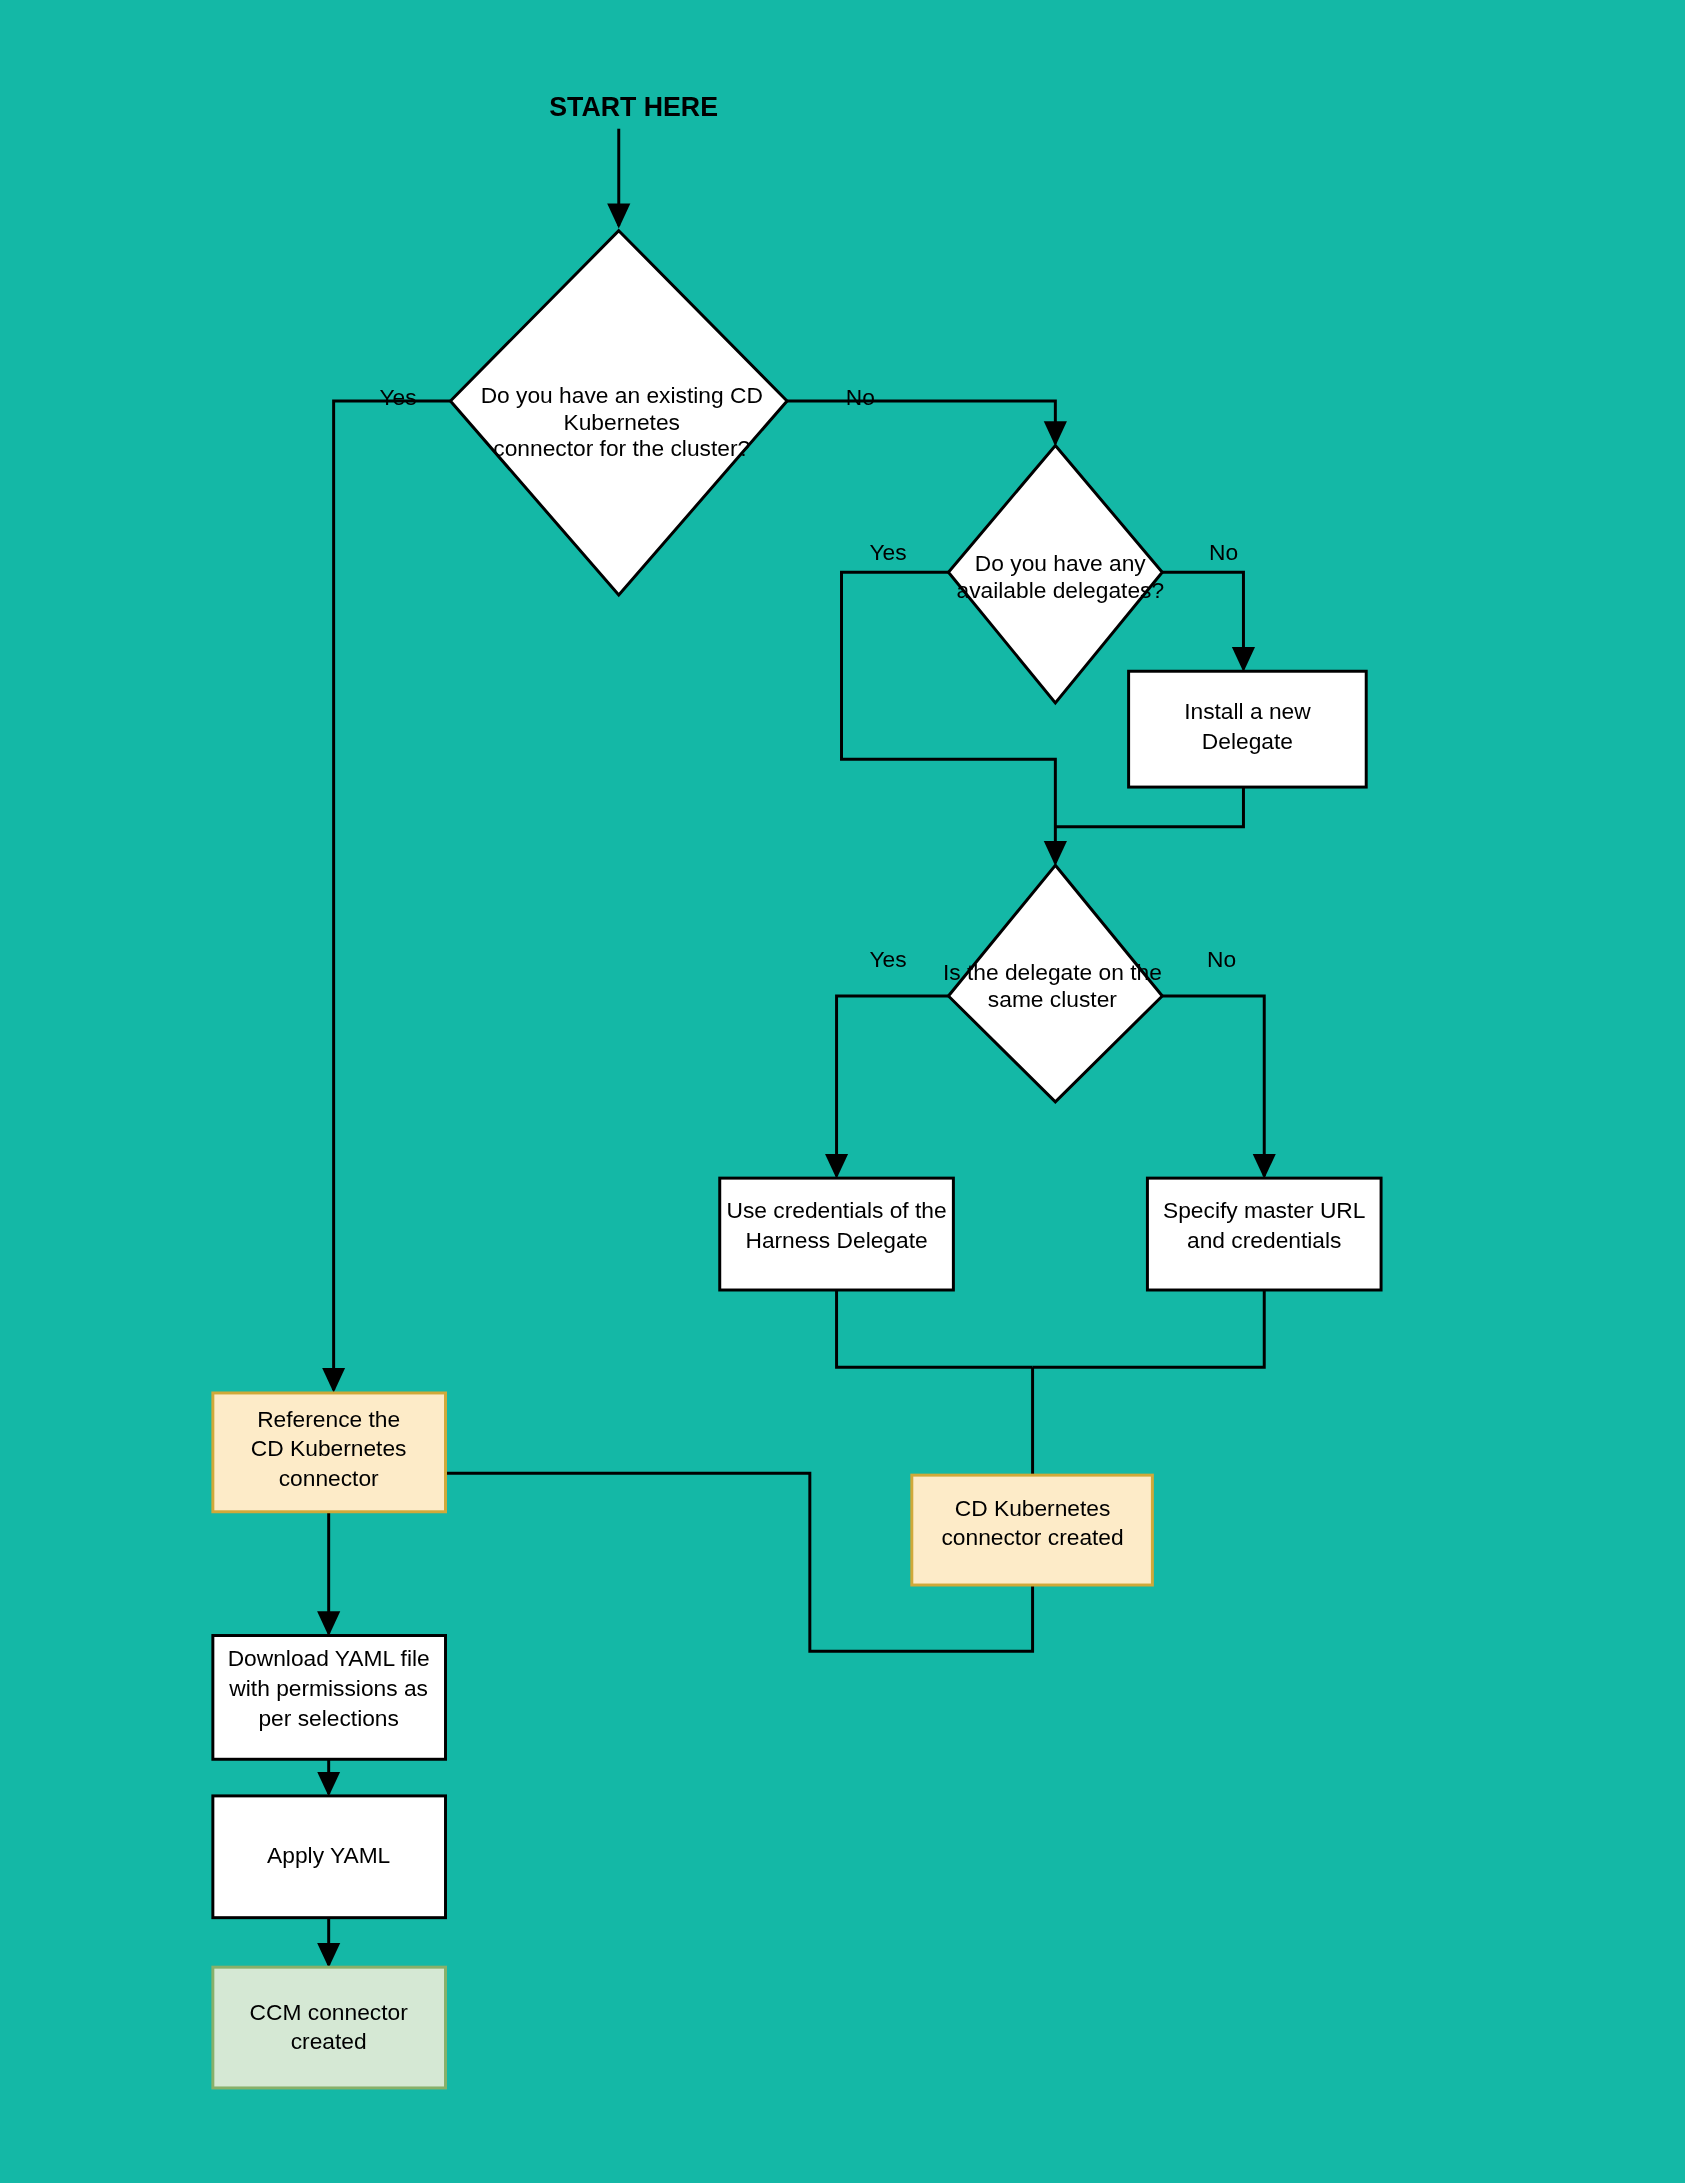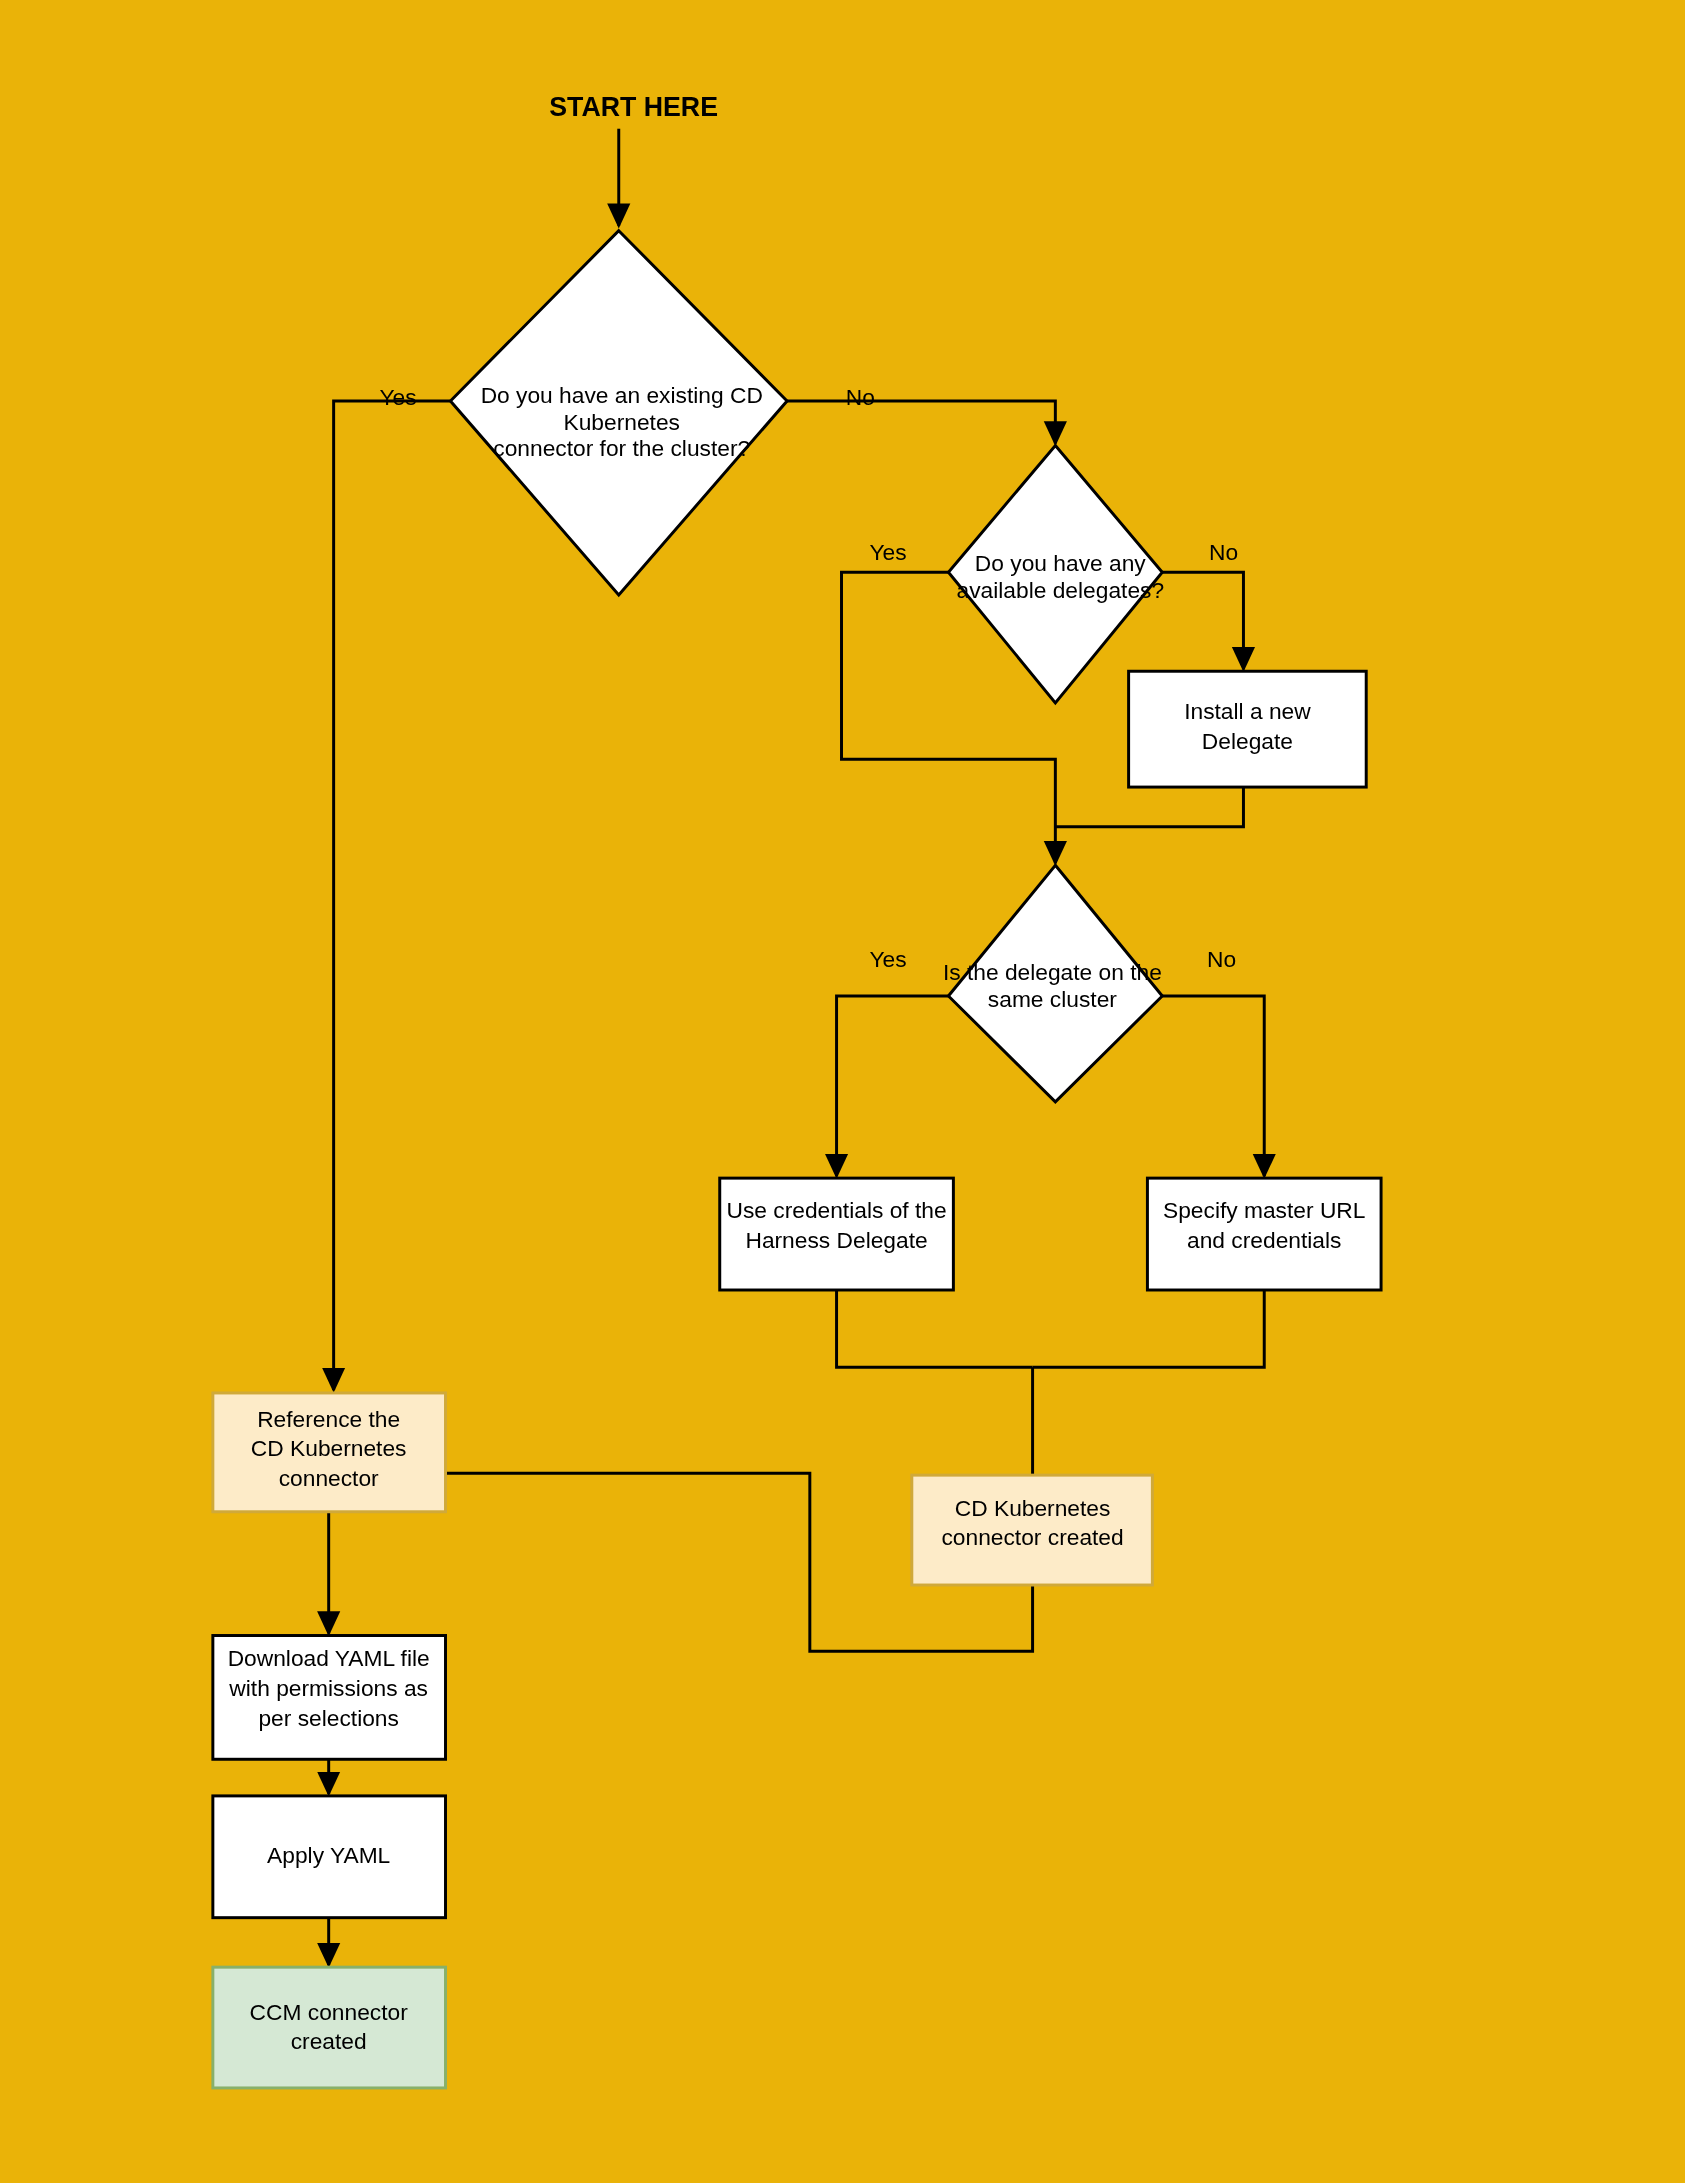--- a/index.html
+++ b/index.html
@@ -10,21 +10,21 @@
   body {
     font-family: "Liberation Sans", sans-serif;
     width: 1685px;
     height: 2184px;
     overflow: hidden;
   }
   #flowchart-root {
     position: relative;
     width: 1685px;
     height: 2184px;
-    background: #eab308;
+    background: #14b8a6;
   }
   svg.diagram {
     display: block;
     width: 1685px;
     height: 2184px;
   }
   .edge {
     fill: none;
     stroke: #000000;
     stroke-width: 3;

